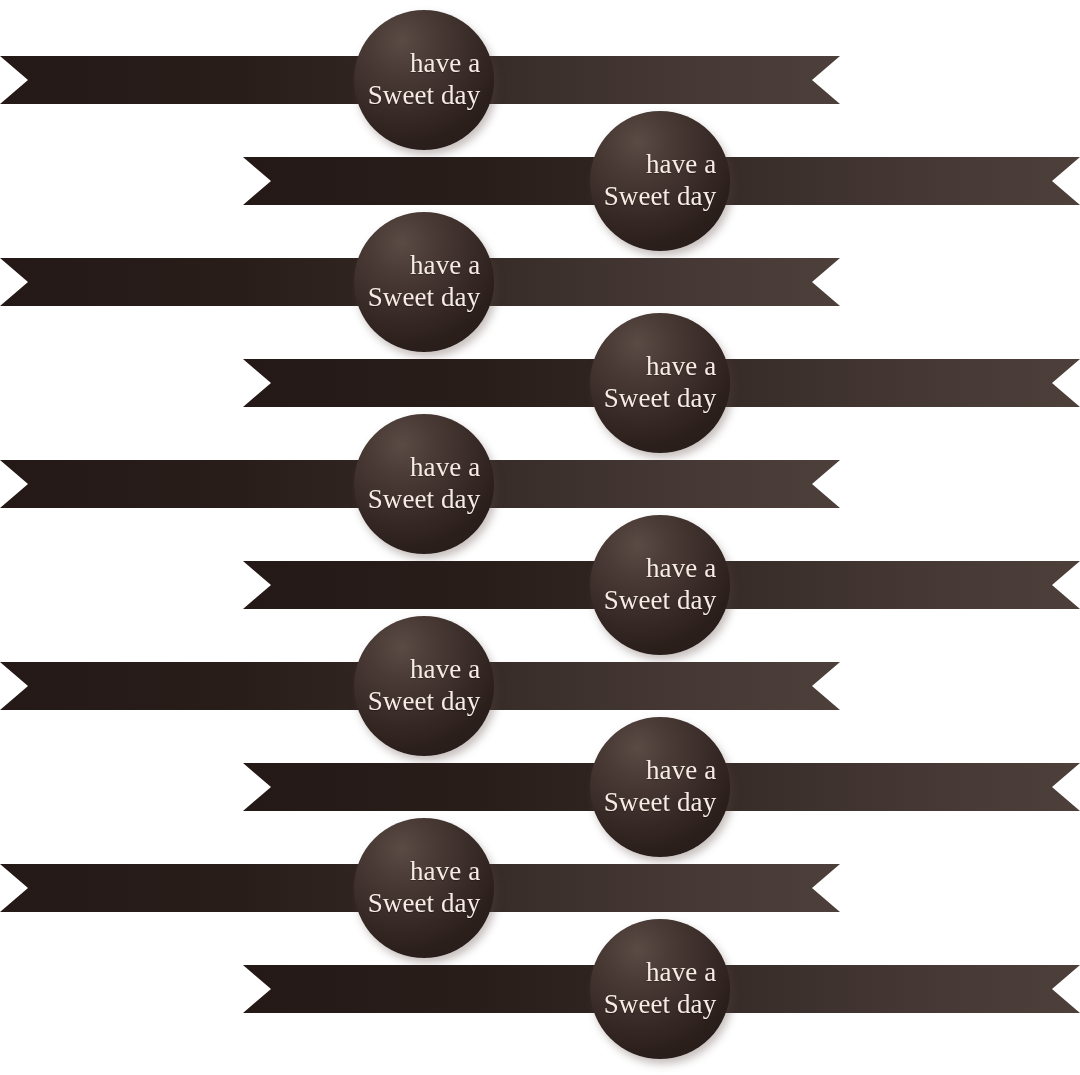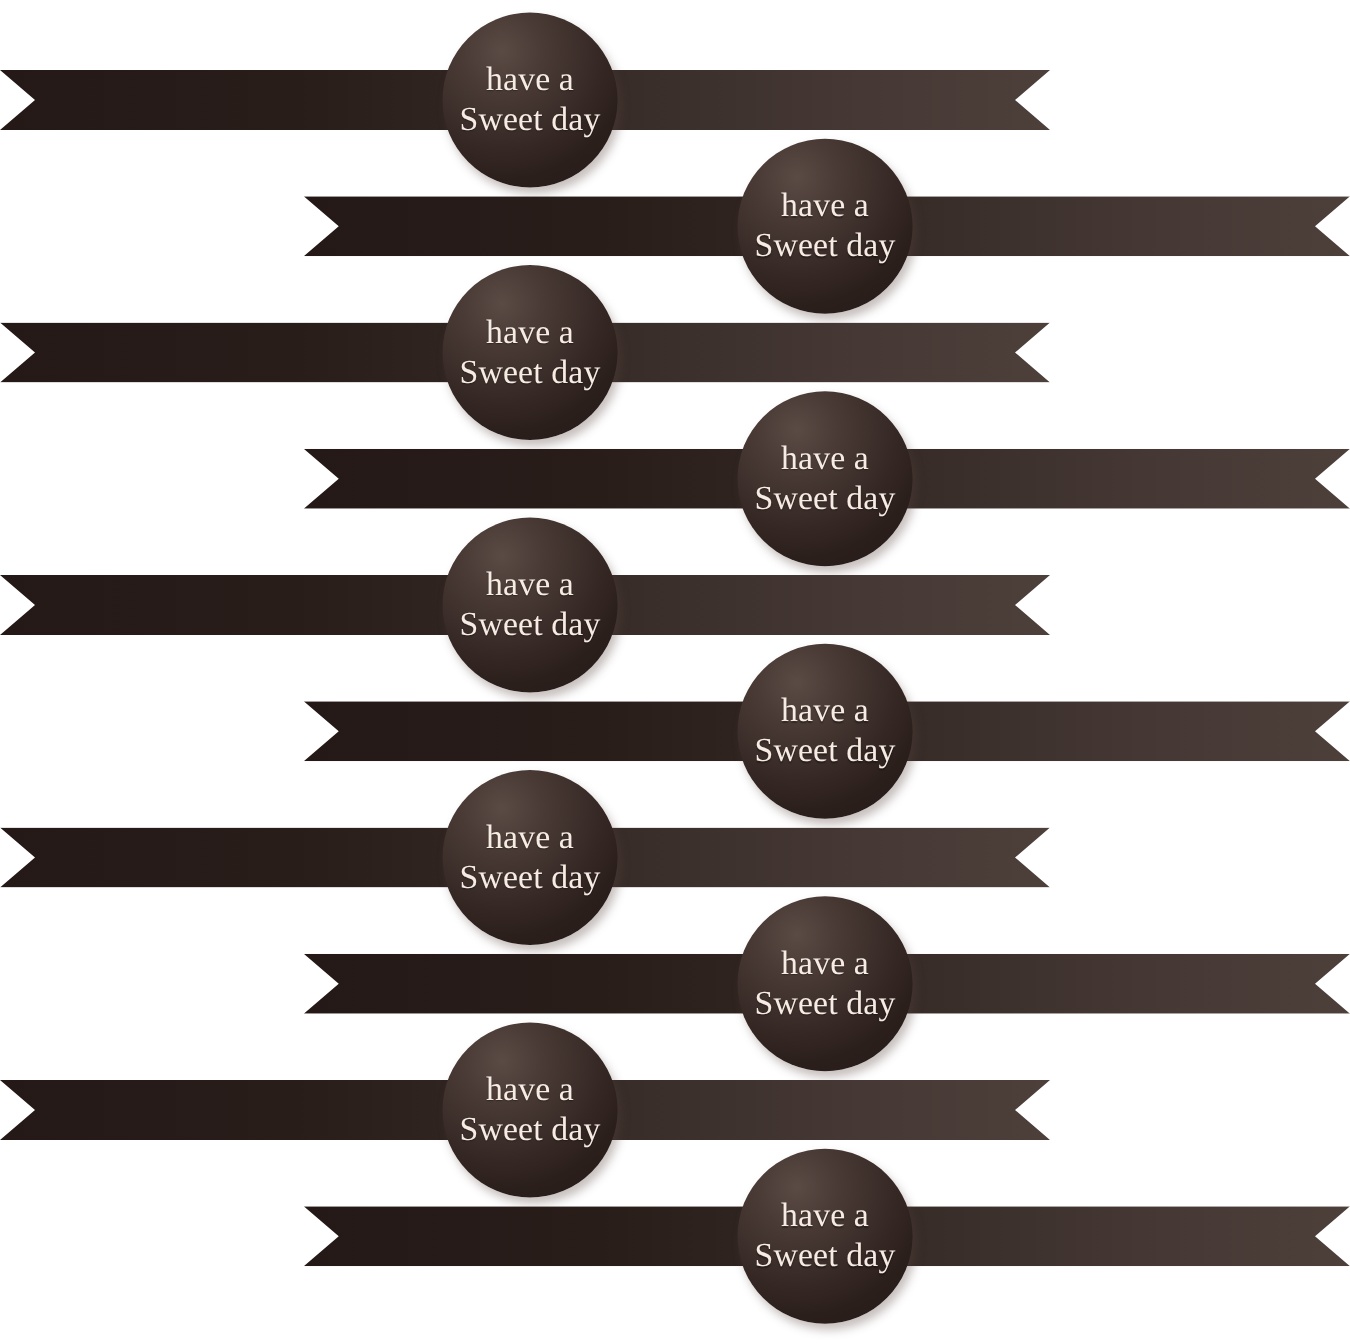--- a/index.html
+++ b/index.html
@@ -56,21 +56,21 @@
       radial-gradient(circle at 34% 22%,
                       #5b4b45 0%,
                       #4a3b36 22%,
                       #3a2c28 48%,
                       #2b1f1c 72%,
                       #241a17 100%);
     box-shadow: 3px 5px 8px rgba(90,70,62,0.35);
     display: flex;
     align-items: center;
     justify-content: center;
-    text-align: center;
+    text-align: right;
   }
 
   .badge-text {
     color: #f6ece4;
     font-family: "Liberation Serif", "DejaVu Serif", serif;
     font-size: 27px;
     line-height: 1.18;
     letter-spacing: 0.1px;
     white-space: pre-line;
     text-shadow: 0 1px 1px rgba(0,0,0,0.35);

